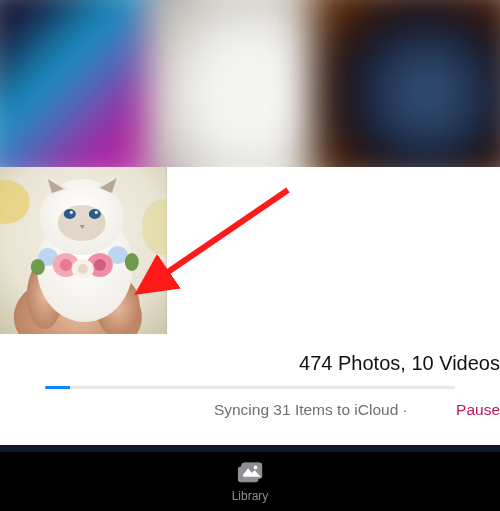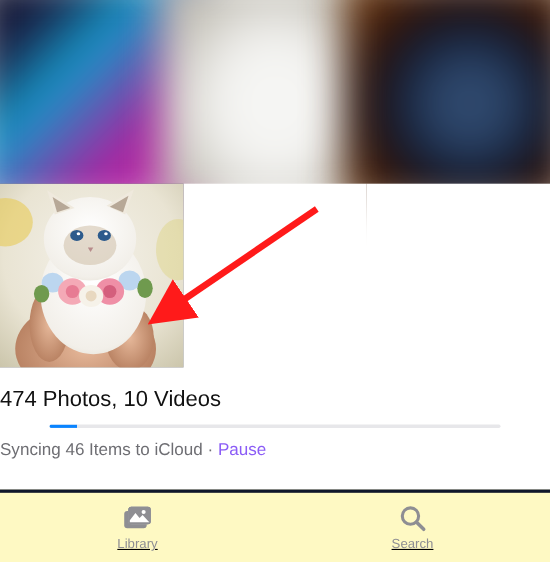--- a/index.html
+++ b/index.html
@@ -10,28 +10,28 @@
   
   .t1 { background: linear-gradient(135deg,#0a0d23 0%, #1b1f45 20%, #14a0d4 40%, #b125a8 70%, #d742c0 100%); filter: blur(14px) brightness(0.95); transform: scale(1.25); }
   .t2 { background: radial-gradient(ellipse at 50% 55%, #f5f5f3 0 30%, #e7e6e2 45%, #bdbab0 75%); filter: blur(14px); transform: scale(1.25); }
   .t3 { background: radial-gradient(ellipse at 55% 55%, #3a5a88 0 18%, #1a2948 40%, #2a1515 55%, #6a3210 75%, #b56a28 100%); filter: blur(14px) brightness(0.8); transform: scale(1.25); }
   
   .t4 svg { width: 100%; height: 100%; display: block; }
   .row2-empty { background: #fff; }
   
   .arrow { position: absolute; left: 70px; top: 170px; width: 240px; height: 170px; pointer-events: none; }
   
-  .summary-wrap { text-align: left; padding-top: 18px; }
+  .summary-wrap { text-align: right; padding-top: 18px; }
   .summary { font-size: 20px; color: #111; }
   .progress { width: 410px; height: 3px; background: #e7e7ea; margin: 11px auto 0; border-radius: 2px; overflow: hidden; }
   .progress .fill { height: 100%; width: 6%; background: #0a84ff; }
   .sync-line { margin-top: 12px; font-size: 15.5px; color: #6e6e73; }
-  .sync-line .pause { color: #8b5cf6; }
+  .sync-line .pause { color: #be185d; margin-left: 44px; }
   
-  .tabbar { position: absolute; bottom: 0; left: 0; right: 0; height: 66px; border-top: 3px solid #0f172a; background: #fef9c3; display: flex; text-decoration: underline; }
+  .tabbar { position: absolute; bottom: 0; left: 0; right: 0; height: 66px; border-top: 7px solid #0f172a; background: #000000; display: flex; text-decoration: underline; }
   .tab { flex: 1; display: flex; flex-direction: column; align-items: center; justify-content: center; gap: 3px; font-size: 12px; color: #8e8e93; }
   .tab.active { color: #0a7aff; }
   .tab svg { width: 30px; height: 26px; }
   .tab .lbl { }
 </style>
 </head>
 <body>
 
 <div class="screen">
   <div class="grid">
@@ -108,40 +108,33 @@
     </defs>
     <line x1="218" y1="20" x2="92" y2="106" stroke="#ff1a1a" stroke-width="6" marker-end="url(#ahead)"></line>
   </svg>
 
   <div class="summary-wrap">
     <div class="summary">474 Photos, 10 Videos</div>
     <div class="progress">
       <div class="fill" style="width:6%"></div>
     </div>
     <div class="sync-line">
-      <span>Syncing 46 Items to iCloud</span><span> · </span><span class="pause">Pause</span>
+      <span>Syncing 31 Items to iCloud</span><span> · </span><span class="pause">Pause</span>
     </div>
   </div>
 
   <div class="tabbar">
     <div class="tab">
       <svg viewBox="0 0 32 28">
         <rect x="3" y="7" width="22" height="17" rx="3" fill="#8e8e93"></rect>
         <rect x="7" y="3" width="22" height="17" rx="3" fill="#c4c4c8"></rect>
         <rect x="7" y="3" width="22" height="17" rx="3" fill="none" stroke="#8e8e93" stroke-width="0"></rect>
         <rect x="7" y="3" width="22" height="17" rx="3" fill="#8e8e93"></rect>
         <rect x="8.5" y="4.5" width="19" height="14" rx="2" fill="#ffffff"></rect>
         <rect x="8.5" y="4.5" width="19" height="14" rx="2" fill="#8e8e93" opacity="0"></rect>
         <rect x="7" y="3" width="22" height="17" rx="3" fill="#8e8e93"></rect>
         <path d="M8.5 16 L14 9 L18 14 L21 11 L27.5 18 L8.5 18 Z" fill="#ffffff"></path>
         <circle cx="22" cy="8" r="2" fill="#ffffff"></circle>
       </svg>
       <span class="lbl">Library</span>
     </div>
-    <div class="tab">
-      <svg viewBox="0 0 32 28">
-        <circle cx="14" cy="12" r="8" fill="none" stroke="#8e8e93" stroke-width="3"></circle>
-        <line x1="20" y1="18" x2="27" y2="25" stroke="#8e8e93" stroke-width="3.4" stroke-linecap="round"></line>
-      </svg>
-      <span class="lbl">Search</span>
-    </div>
   </div>
 </div>
 
 </body></html>

